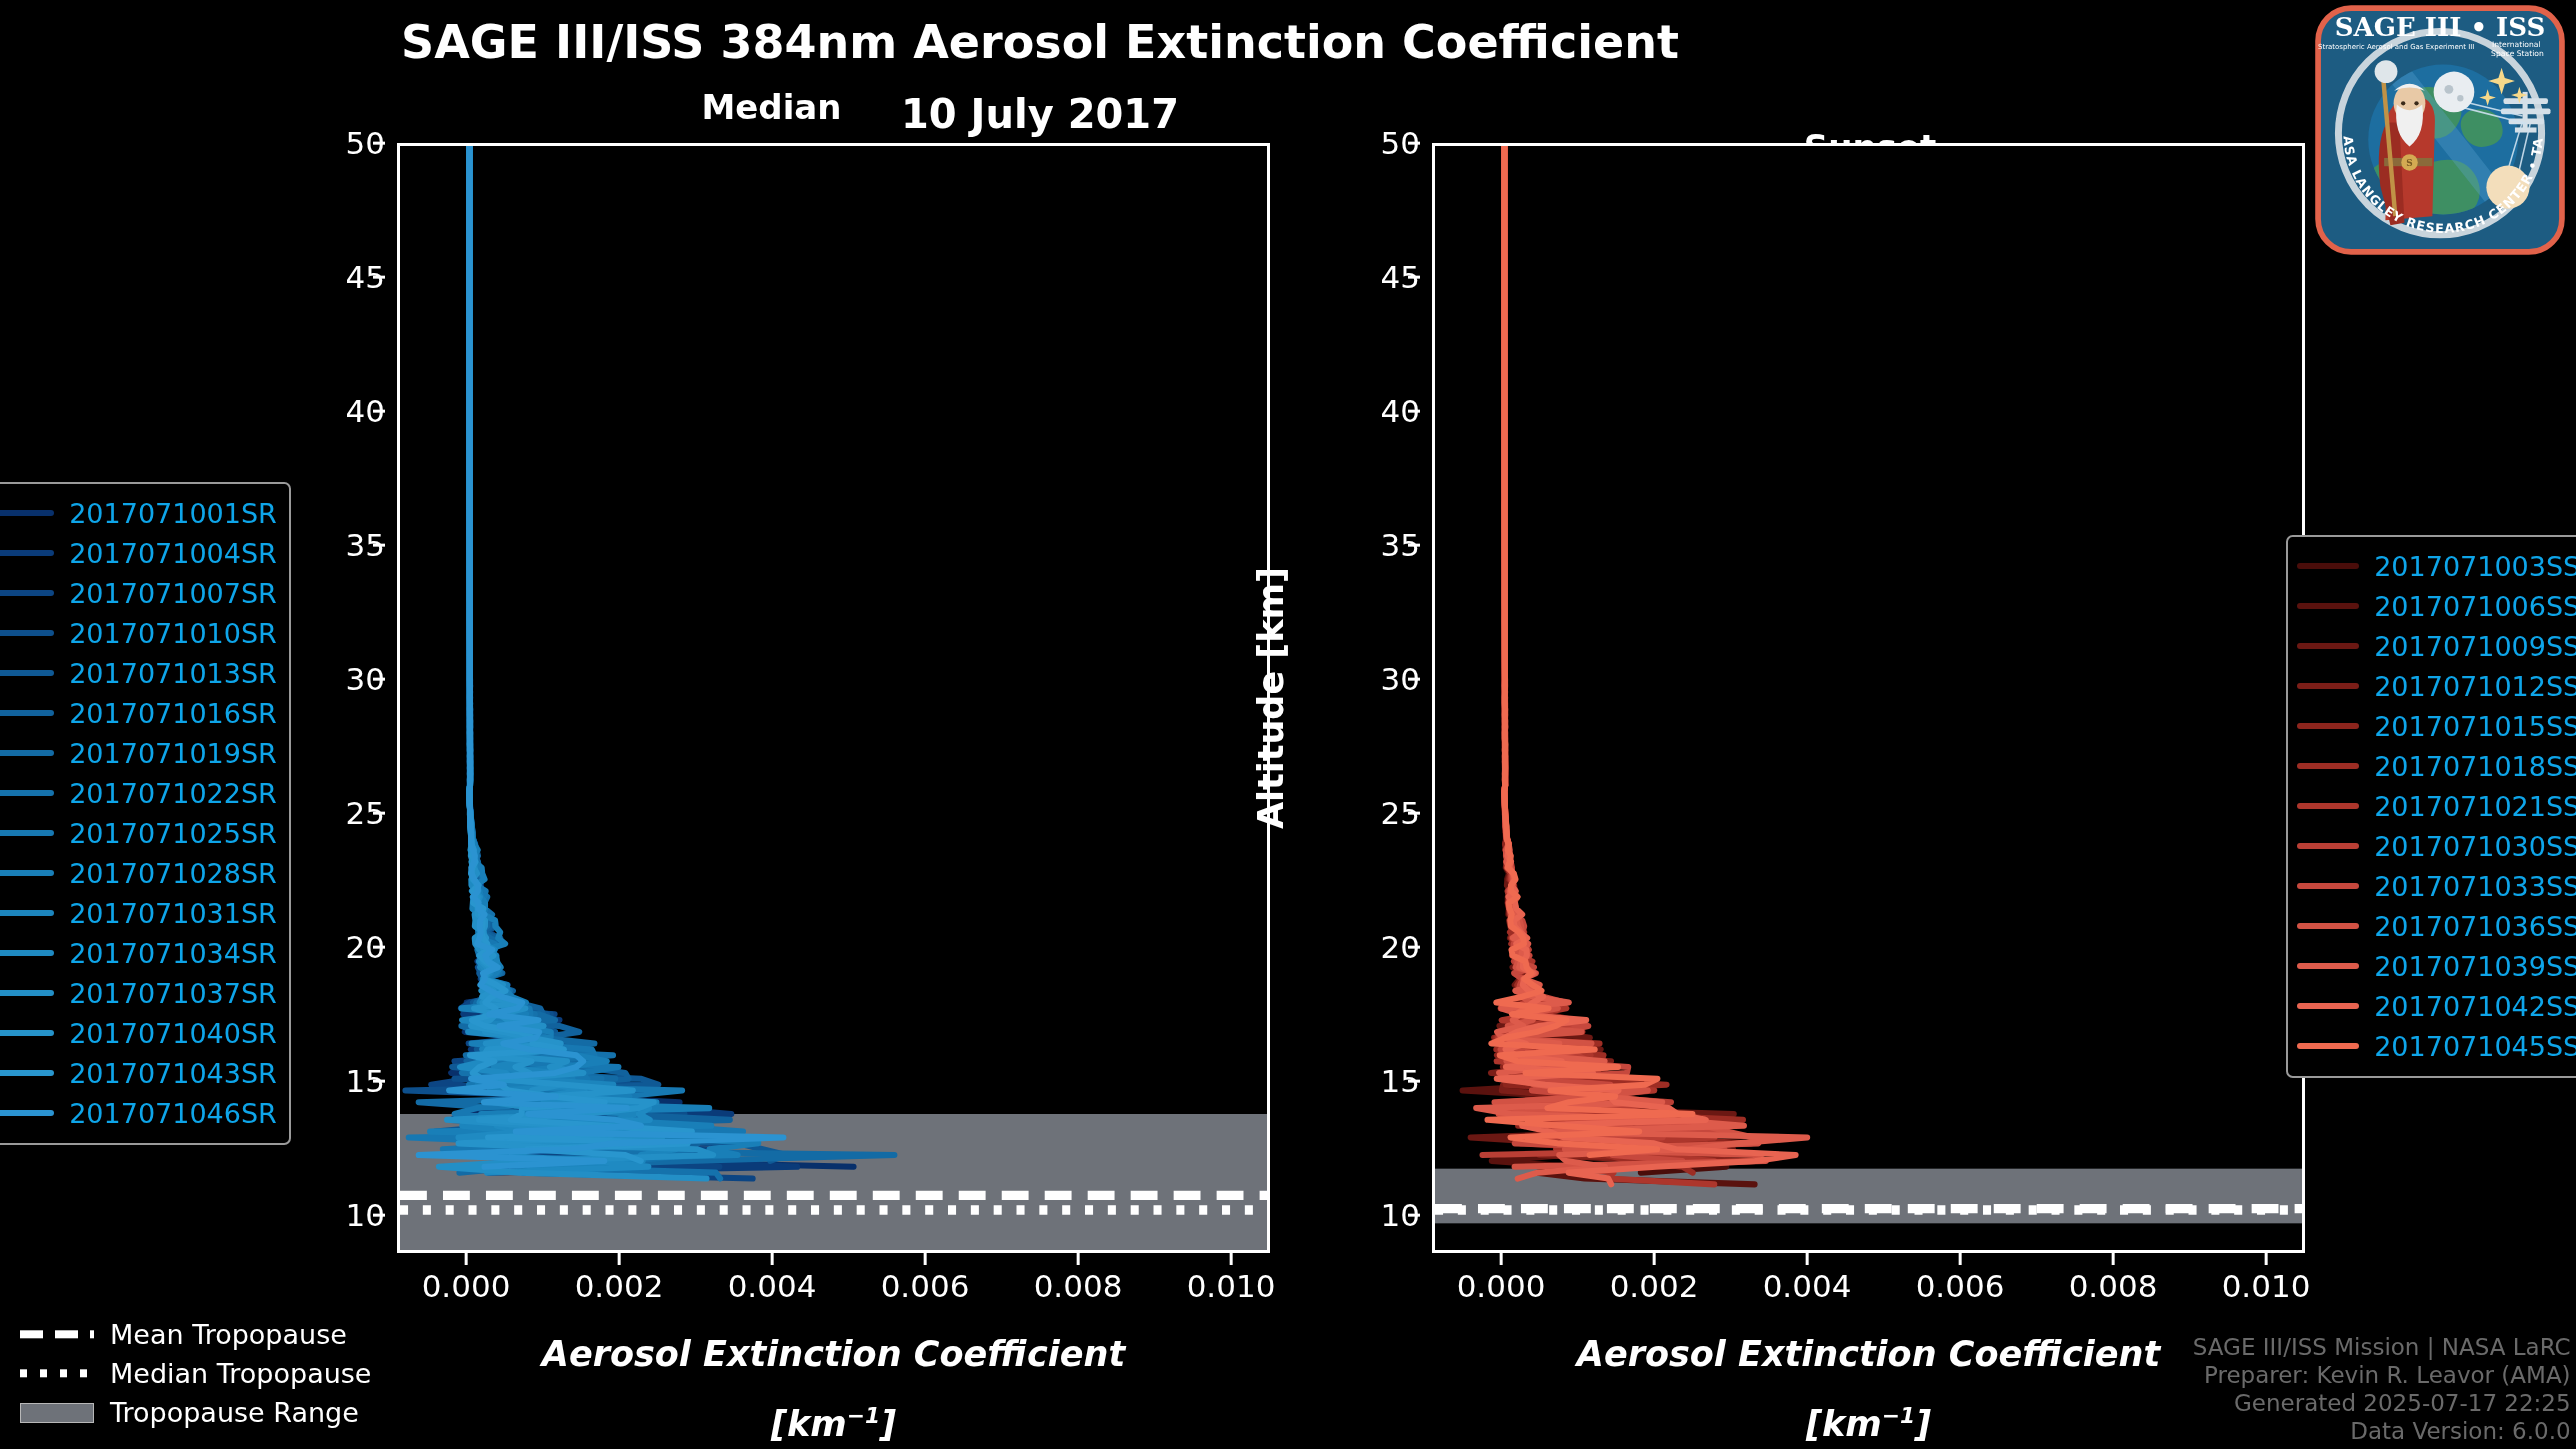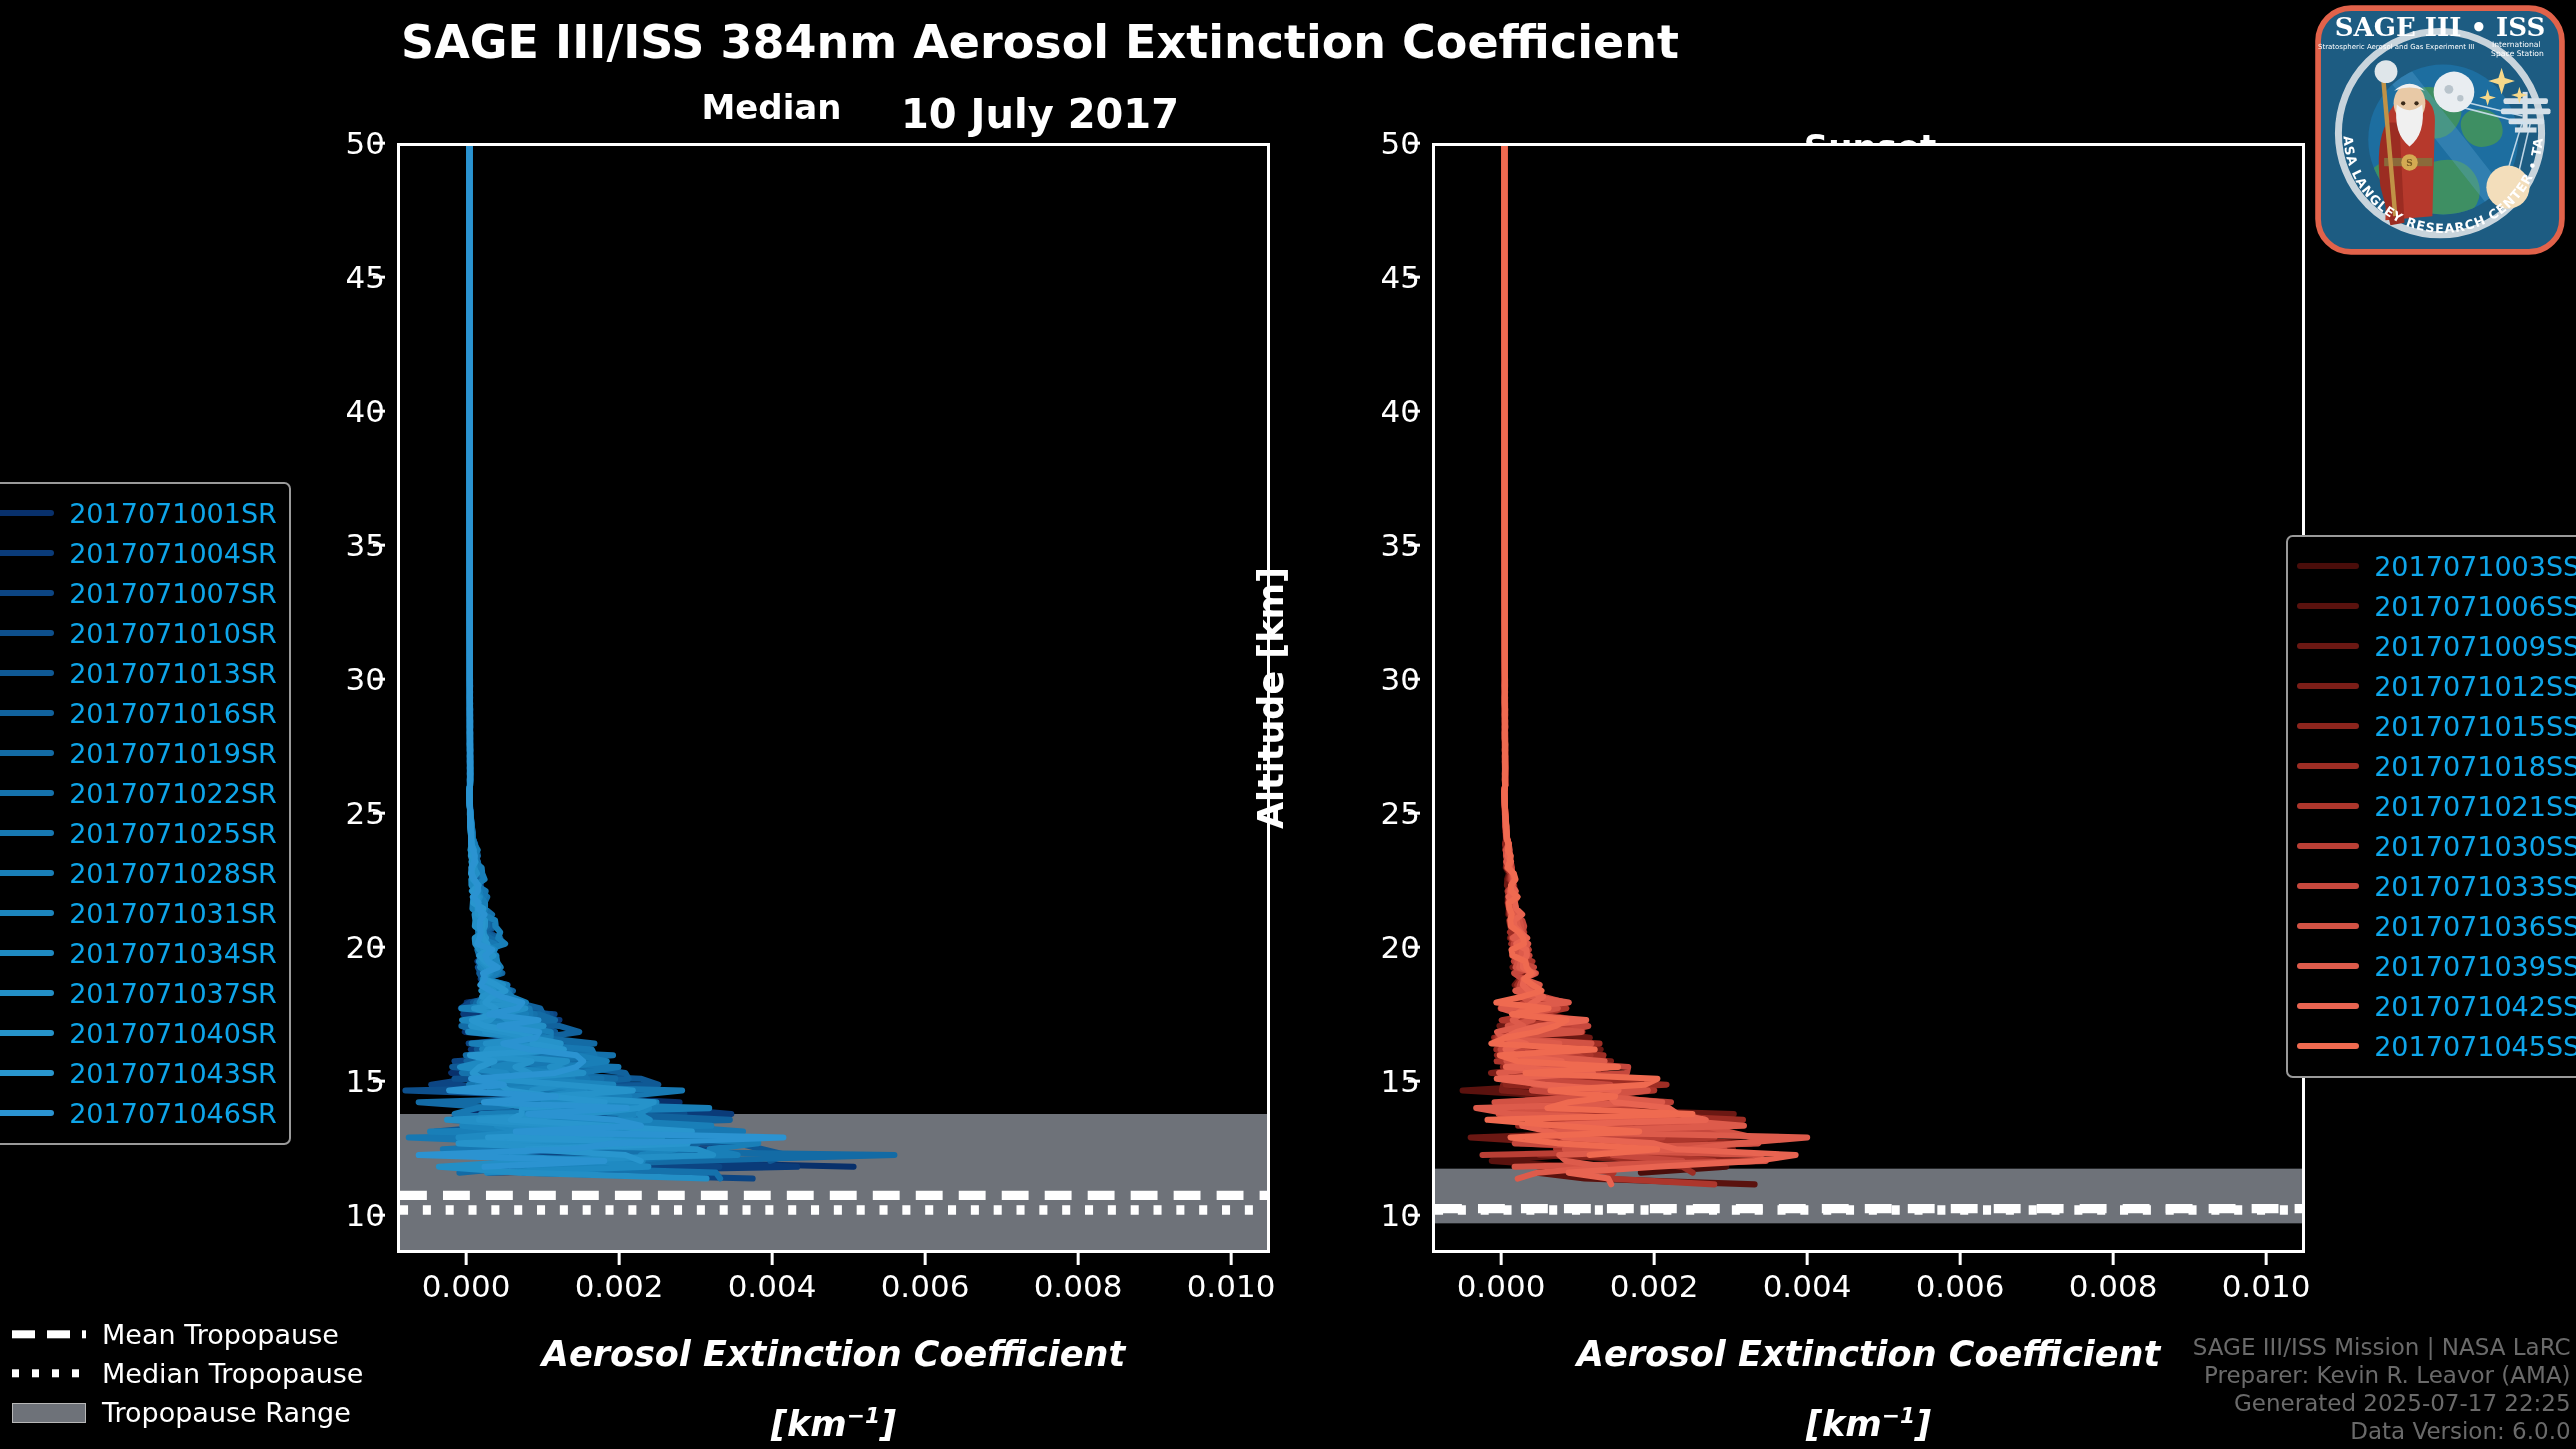--- a/index.html
+++ b/index.html
@@ -158,21 +158,21 @@
     font-size: 27px;
     color: #0ea5e9;
     white-space: nowrap;
     font-family: "DejaVu Sans", sans-serif;
   }
   #legend-sunset .legend-row { justify-content: flex-start; }
 
   
   #legend-tropopause {
     position: absolute;
-    left: 12px; top: 1315px;
+    left: 20px; top: 1315px;
     width: 349px;
     text-align: center;
   }
   .trop-row {
     display: flex; align-items: center;
     height: 39px;
   }
   .trop-key {
     width: 74px; height: 14.8px;
     margin-right: 16px;

